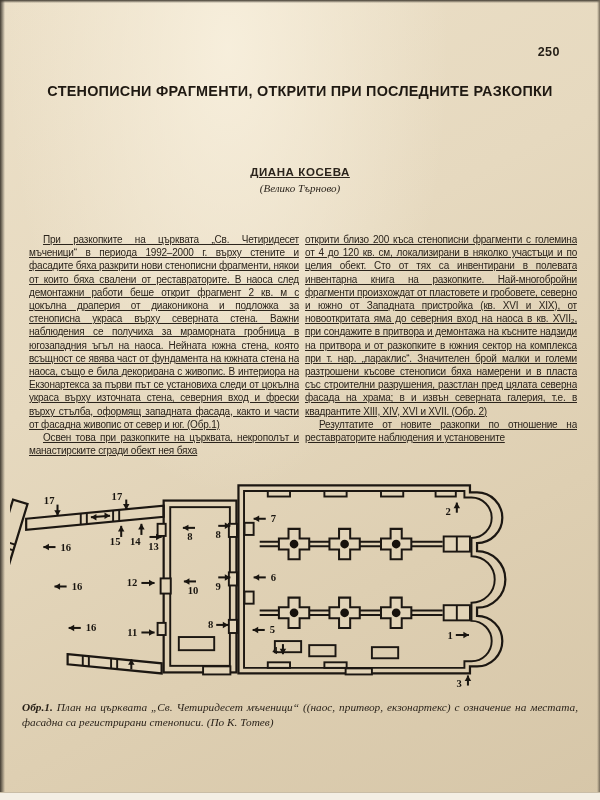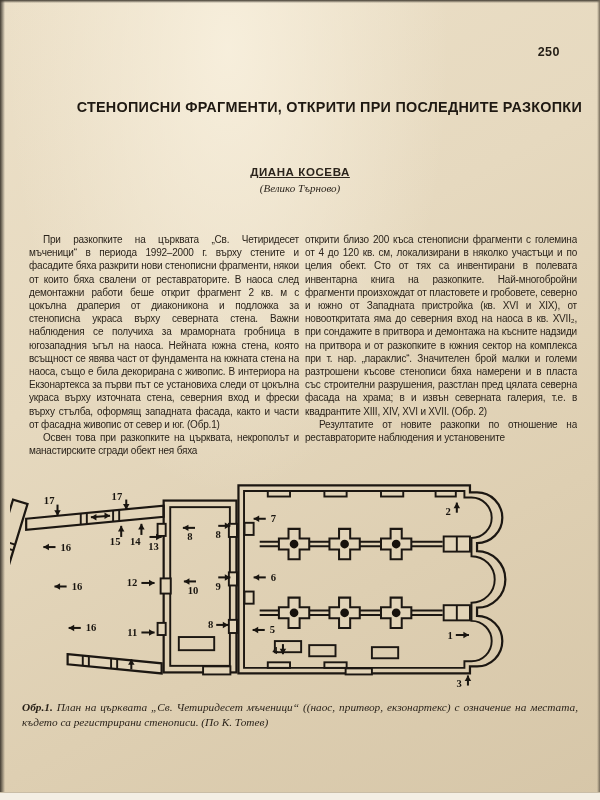--- a/index.html
+++ b/index.html
@@ -9,27 +9,27 @@
       radial-gradient(ellipse at 38% 6%, rgba(248,240,222,.9) 0%, rgba(248,240,222,0) 42%),
       linear-gradient(152deg,#ece0c8 0%,#e6d9bf 38%,#decfb2 70%,#d6c6a8 100%);
     font-family:"Liberation Sans",sans-serif;color:#2b241c;
   }
   .edge{position:absolute;}
   .edge-left{left:0;top:0;bottom:0;width:5px;background:linear-gradient(90deg,#423c32,rgba(66,60,50,0));}
   .edge-top{left:0;top:0;right:0;height:3px;background:linear-gradient(180deg,#423c32,rgba(66,60,50,0));}
   .edge-right{right:0;top:0;bottom:0;width:3px;background:linear-gradient(270deg,#746a59,rgba(116,106,89,0));}
   .edge-bottom{left:0;bottom:0;right:0;height:7px;background:#f4efe5;border-top:1px solid #c9bda6;}
   .page-number{position:absolute;top:45px;right:40px;font-weight:bold;font-size:12.5px;letter-spacing:.5px;color:#241e16;}
-  .title{position:absolute;top:82px;left:18px;right:18px;text-align:right;font-weight:bold;
-         font-size:14.4px;line-height:18.6px;letter-spacing:.25px;color:#1f1912;margin-top:16px;}
+  .title{position:absolute;top:82px;left:18px;right:18px;text-align:center;font-weight:bold;
+         font-size:14.4px;line-height:18.6px;letter-spacing:.25px;color:#1f1912;}
   .author{position:absolute;top:166px;left:0;right:0;text-align:center;font-weight:bold;font-size:11.5px;letter-spacing:.6px;text-decoration:underline;}
   .author-loc{position:absolute;top:182px;left:0;right:0;text-align:center;
               font-family:"Liberation Serif",serif;font-style:italic;font-weight:normal;font-size:11px;}
   .col{position:absolute;top:233px;width:270px;height:242px;overflow:hidden;
-       font-size:10px;line-height:13.2px;letter-spacing:-0.2px;text-align:justify;}
+       font-size:10px;line-height:13.2px;letter-spacing:-0.2px;text-align:justify;text-decoration:underline;}
   .col-left{left:29px;}
   .col-right{left:305px;width:272px;}
   .col p{margin:0;}
   .col p.indent{text-indent:14px;}
   .figure{position:absolute;top:478px;left:10px;width:556px;height:218px;}
   .figure svg{width:100%;height:100%;display:block;}
   .plan-wall{fill:none;stroke:#1c1712;stroke-width:2.2;}
   .plan-wall-thin{fill:none;stroke:#1c1712;stroke-width:1.9;}
   .plan-fill{fill:#e2d4b8;stroke:#1c1712;stroke-width:2.2;}
   .plan-fill-thin{fill:#e2d4b8;stroke:#1c1712;stroke-width:1.9;}
@@ -270,14 +270,14 @@
             <text x="447" y="206" text-anchor="end" class="marker-label">3</text>
           </g>
           <g>
             <line x1="120" y1="189" x2="120" y2="179" class="marker-line"></line>
             <polygon points="120,179 116.8,184.5 123.2,184.5" class="marker-head"></polygon>
           </g>
         </g>
     </svg>
   </div>
 
-  <div class="caption"><span class="cap-label">Обр.1.</span><span> План на църквата „Св. Четиридесет мъченици“ ((наос, притвор, екзонартекс) с означение на местата, където са регистрирани стенописи. (По К. Тотев)</span></div>
+  <div class="caption"><span class="cap-label">Обр.1.</span><span> План на църквата „Св. Четиридесет мъченици“ ((наос, притвор, екзонартекс) с означение на местата, фасадна са регистрирани стенописи. (По К. Тотев)</span></div>
 </div>
 
 </body></html>

